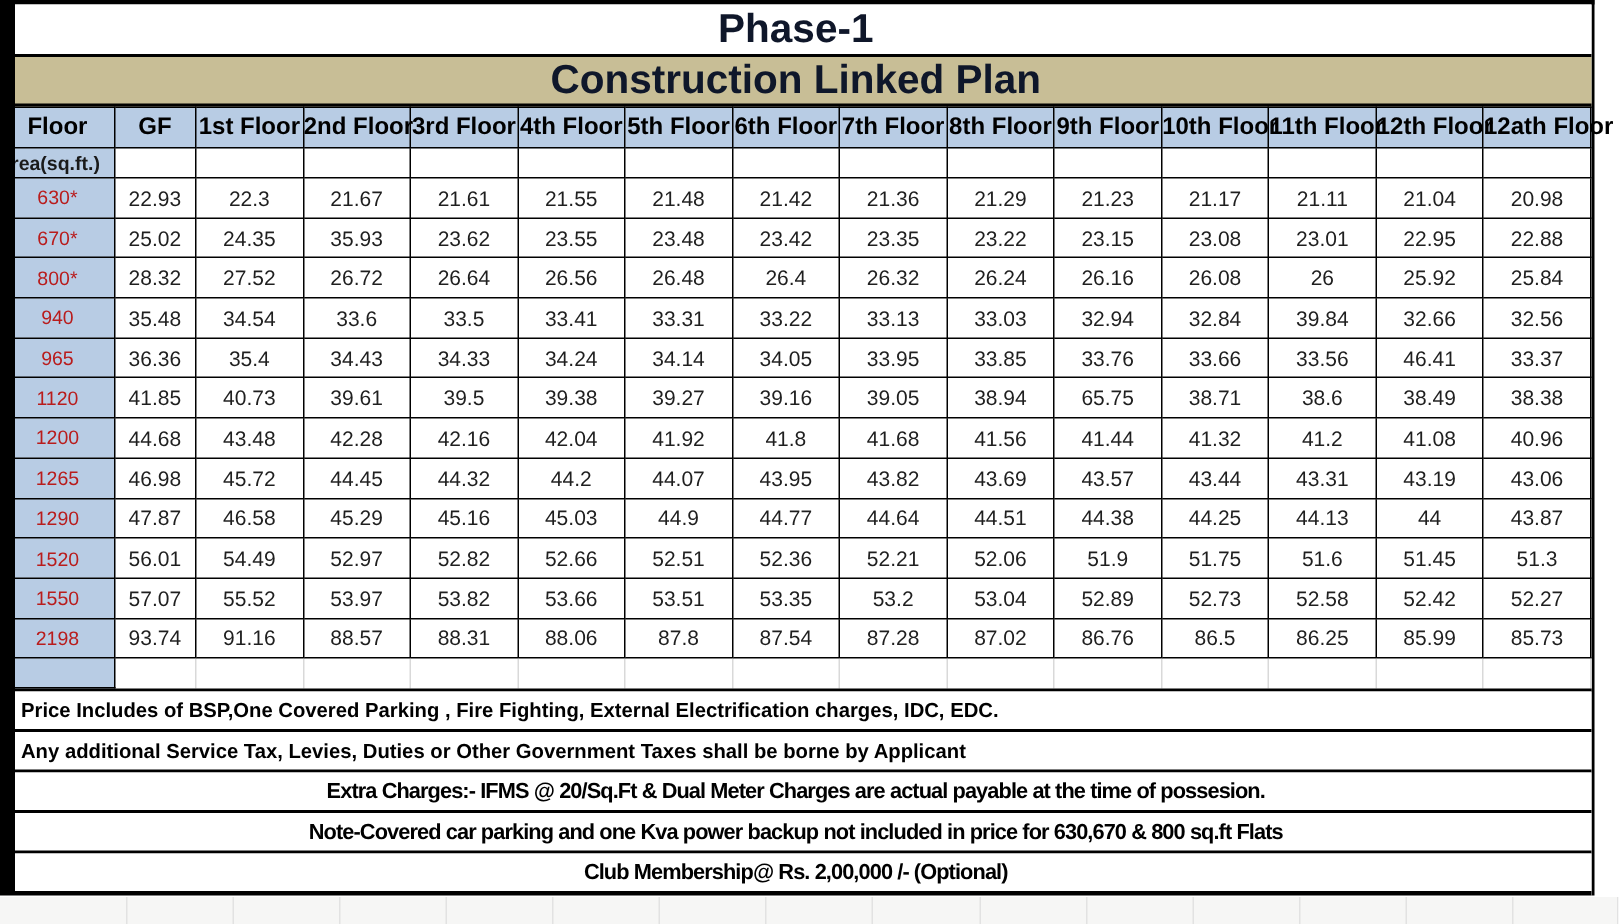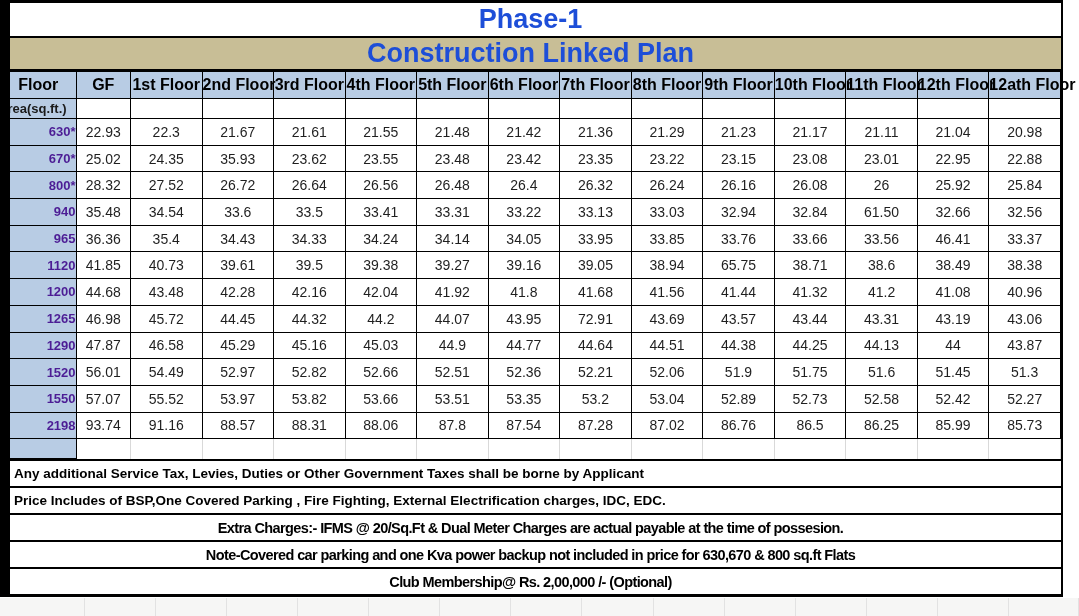--- a/index.html
+++ b/index.html
@@ -12,42 +12,42 @@
     position:relative;width:1061px;
     border-top:3px solid #000;border-right:2px solid #000;
     background:#fff;
   }
   .left-strip{
     position:absolute;left:0;top:0;width:10px;height:596px;
     background:#000;z-index:10;
   }
   .title-row{
     height:33px;display:flex;align-items:center;justify-content:center;
-    font-weight:bold;font-size:27px;letter-spacing:0px;color:#1d4ed8;
+    font-weight:bold;font-size:27px;letter-spacing:0px;color:#0f172a;
   }
   .title-phase{border-bottom:2px solid #000;background:#fff;}
   .title-plan{border-bottom:2px solid #000;background:var(--tan,#C8BE96);height:31px;}
   table.price{
     border-collapse:collapse;table-layout:fixed;width:1061px;
   }
   table.price th, table.price td{
     border:1px solid #000;text-align:center;vertical-align:middle;
     padding:0;overflow:visible;white-space:nowrap;
   }
   table.price th{
     background:var(--blue,#B8CCE4);font-size:16px;font-weight:bold;height:26px;color:#000;
   }
   tr.area-row{height:20px;}
   tr.area-row td{background:#fff;}
   tr.area-row td.rowhead{background:var(--blue,#B8CCE4);text-align:left;font-weight:bold;font-size:13px;}
   .area-label{display:inline-block;margin-left:-3px;background:var(--blue,#B8CCE4);padding-right:1px;}
   tr.data-row{height:26.7px;}
   tr.data-row td{font-size:14px;color:#1f1f1f;background:#fff;}
   tr.data-row td.rowhead{
-    background:var(--blue,#B8CCE4);font-weight:bold;font-size:13px;color:#4c1d95;text-align:right;
+    background:var(--blue,#B8CCE4);font-weight:normal;font-size:13px;color:#b91c1c;
   }
   tr.empty-row{height:20px;}
   tr.empty-row td{border:1px solid #d9d9d9;border-top:1px solid #000;border-bottom:none;background:#fff;}
   tr.empty-row td.rowhead{background:var(--blue,#B8CCE4);border:1px solid #000;}
   .notes{border-top:2px solid #000;}
   .note{
     height:25px;display:flex;align-items:center;
     border-bottom:2px solid #000;background:#fff;
     font-weight:bold;font-size:13.5px;color:#000;
   }
@@ -180,21 +180,21 @@
           <td>34.54</td>
           <td>33.6</td>
           <td>33.5</td>
           <td>33.41</td>
           <td>33.31</td>
           <td>33.22</td>
           <td>33.13</td>
           <td>33.03</td>
           <td>32.94</td>
           <td>32.84</td>
-          <td>61.50</td>
+          <td>39.84</td>
           <td>32.66</td>
           <td>32.56</td>
         </tr>
         <tr class="data-row">
           <td class="rowhead">965</td>
           <td>36.36</td>
           <td>35.4</td>
           <td>34.43</td>
           <td>34.33</td>
           <td>34.24</td>
@@ -244,21 +244,21 @@
         </tr>
         <tr class="data-row">
           <td class="rowhead">1265</td>
           <td>46.98</td>
           <td>45.72</td>
           <td>44.45</td>
           <td>44.32</td>
           <td>44.2</td>
           <td>44.07</td>
           <td>43.95</td>
-          <td>72.91</td>
+          <td>43.82</td>
           <td>43.69</td>
           <td>43.57</td>
           <td>43.44</td>
           <td>43.31</td>
           <td>43.19</td>
           <td>43.06</td>
         </tr>
         <tr class="data-row">
           <td class="rowhead">1290</td>
           <td>47.87</td>
@@ -341,22 +341,22 @@
           <td></td>
           <td></td>
           <td></td>
           <td></td>
           <td></td>
         </tr>
       </tbody>
   </table>
 
   <div class="notes" id="notes">
+      <div class="note left">Price Includes of BSP,One Covered Parking , Fire Fighting, External Electrification charges, IDC, EDC.</div>
       <div class="note left">Any additional Service Tax, Levies, Duties or Other Government Taxes shall be borne by Applicant</div>
-      <div class="note left">Price Includes of BSP,One Covered Parking , Fire Fighting, External Electrification charges, IDC, EDC.</div>
       <div class="note center condensed">Extra Charges:- IFMS @ 20/Sq.Ft  &amp; Dual Meter Charges are actual payable at the time of possesion.</div>
       <div class="note center condensed">Note-Covered car parking and one Kva power backup not included in price for 630,670 &amp; 800 sq.ft Flats</div>
       <div class="note center condensed">Club Membership@ Rs. 2,00,000 /- (Optional)</div>
     </div>
 </div>
 
 <div class="left-strip"></div>
 <div class="bottom-grid" id="bottom-grid">
     <div class="gcell" style="width: 85px;"></div>
     <div class="gcell" style="width: 71px;"></div>

